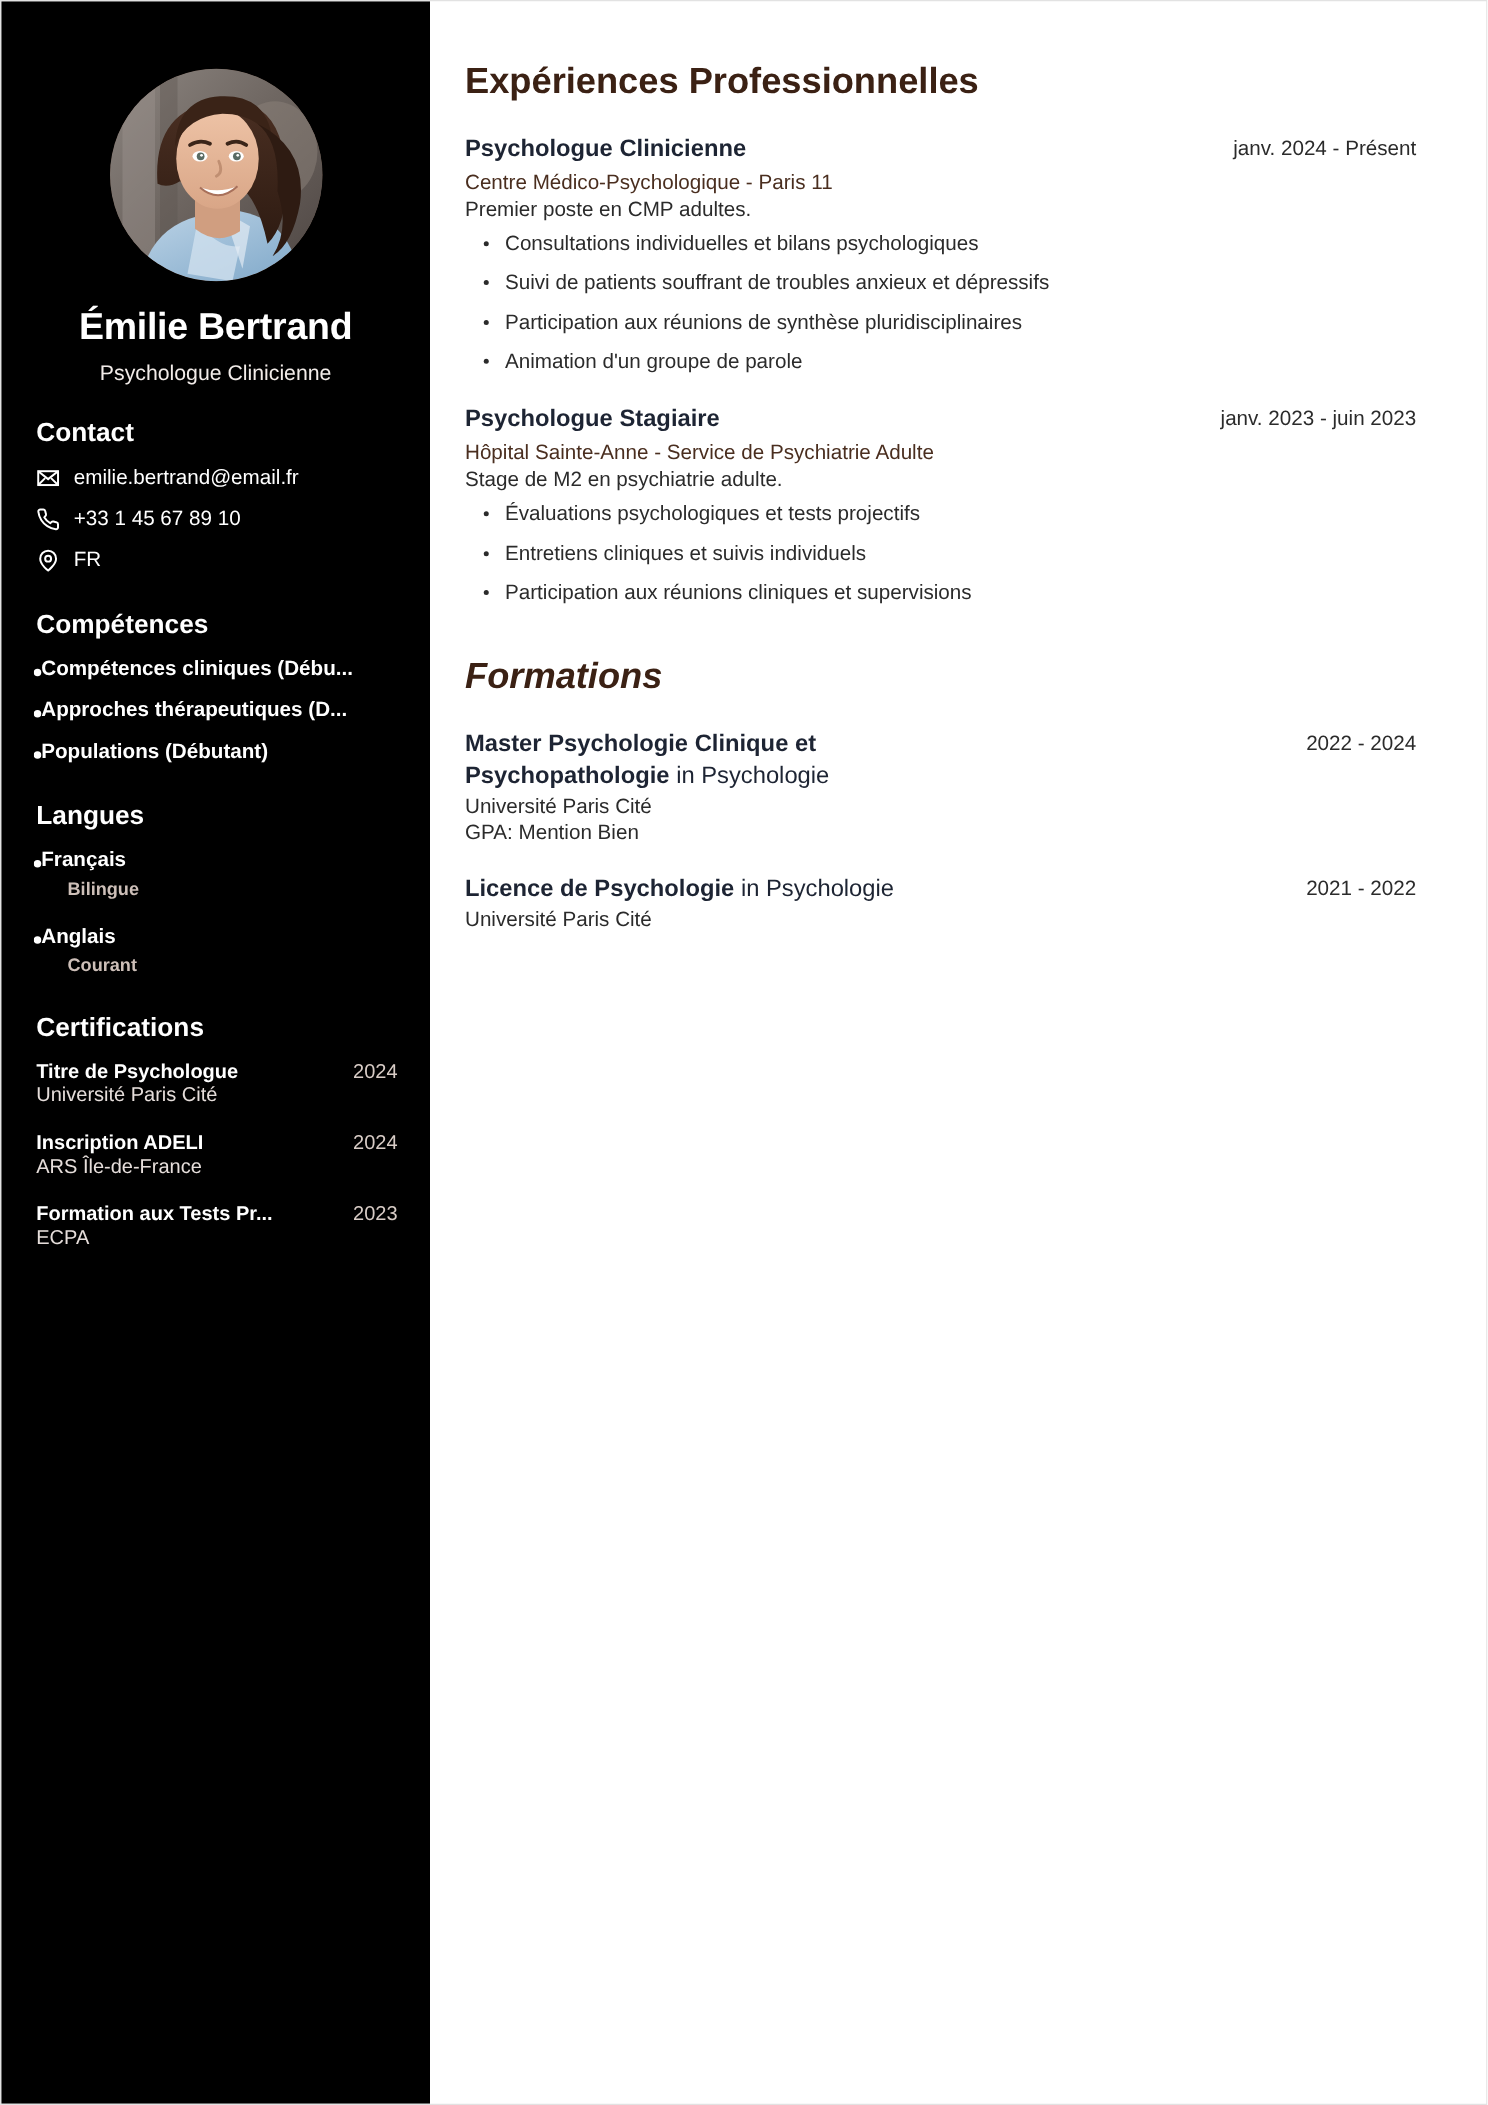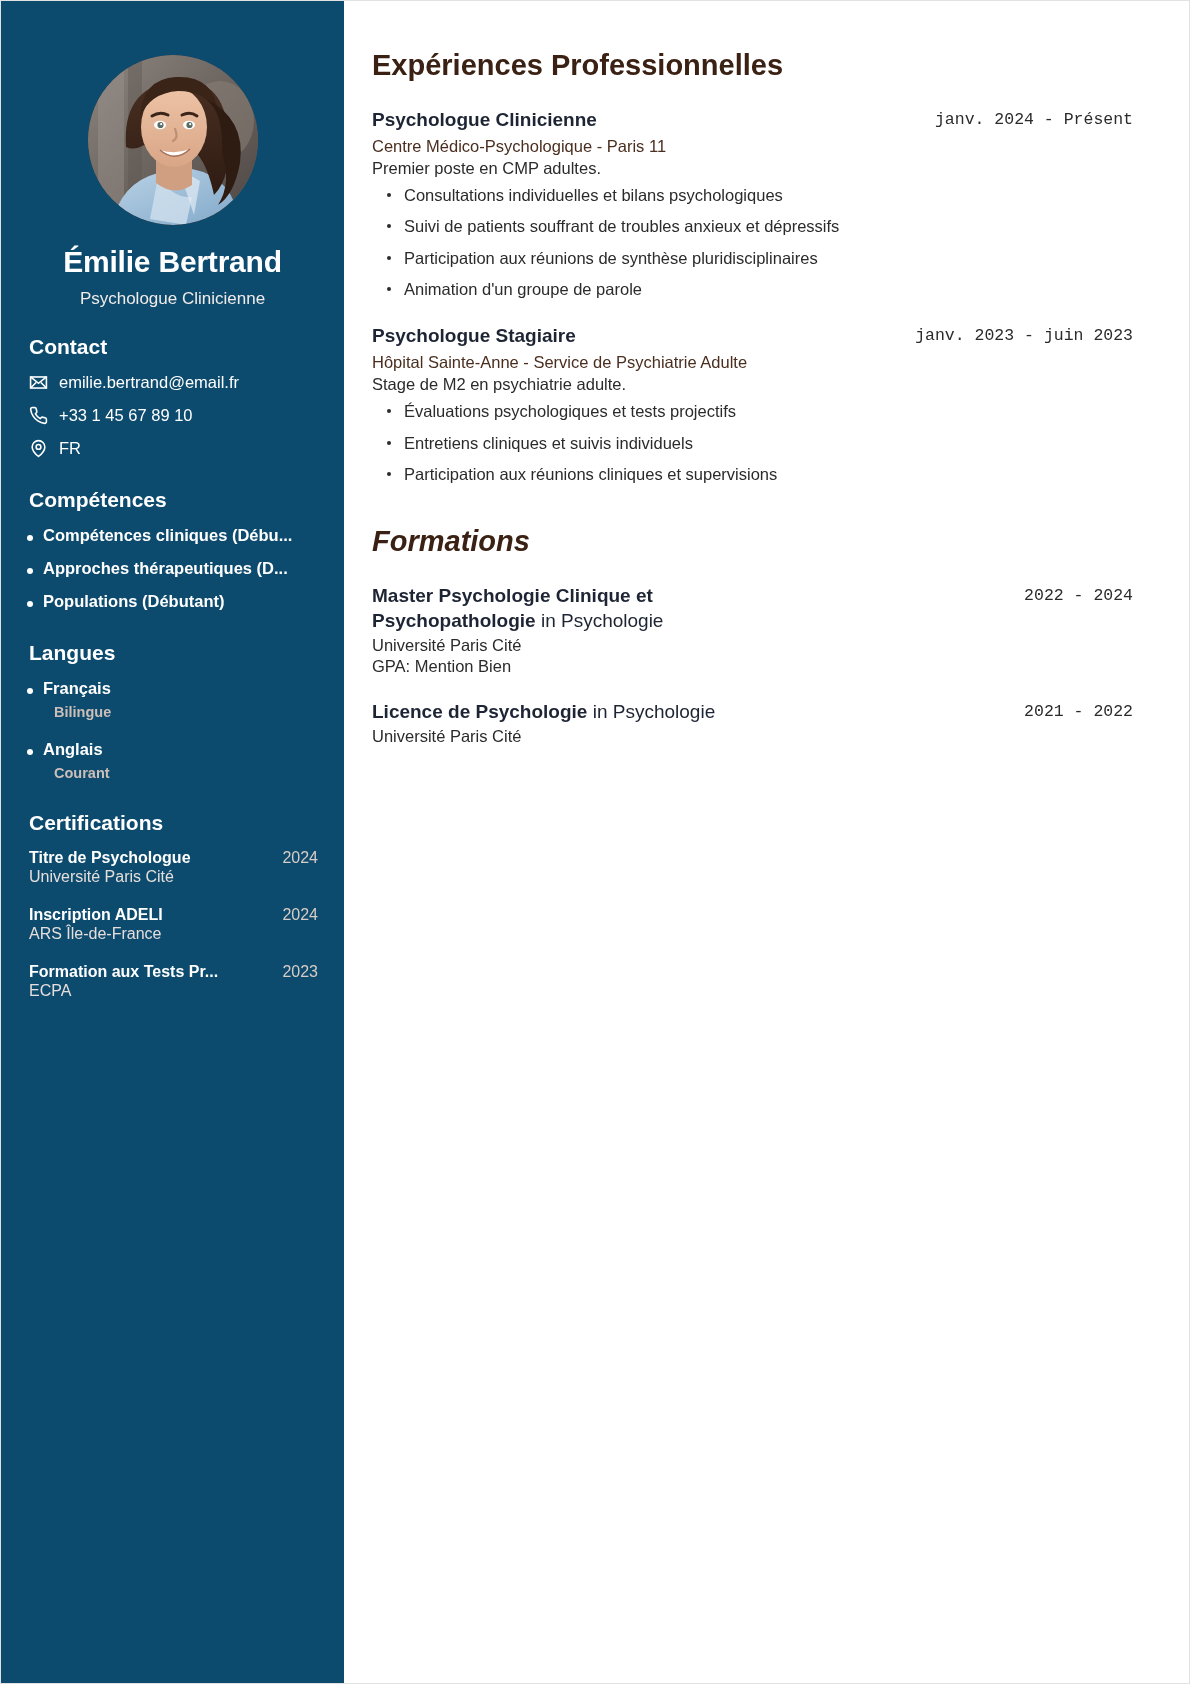--- a/index.html
+++ b/index.html
@@ -16,21 +16,21 @@
     background: #ffffff;
     display: flex;
     border: 1px solid #e2e2e2;
     overflow: hidden;
   }
 
   
   .sidebar {
     width: 343px;
     min-width: 343px;
-    background: #0c4a6e;
+    background: #000000;
     color: #ffffff;
     padding: 0 0 30px 0;
   }
   .avatar-wrap {
     display: flex;
     justify-content: center;
     padding-top: 54px;
   }
   .avatar {
     width: 170px;
@@ -82,21 +82,20 @@
     width: 19px; height: 19px;
     display: inline-flex;
     align-items: center; justify-content: center;
     flex: 0 0 19px;
   }
   .contact-row .ico svg { width: 19px; height: 19px; display:block; }
 
   .skill-row, .lang-row {
     display: flex;
     align-items: flex-start;
-    gap: 10px;
     font-size: 16.5px;
     font-weight: bold;
     color: #ffffff;
     margin-bottom: 14px;
     white-space: nowrap;
     overflow: hidden;
   }
   .dot {
     width: 6px; height: 6px;
     border-radius: 50%;
@@ -166,21 +165,20 @@
     font-weight: bold;
     color: #1d2433;
     line-height: 1.3;
   }
   .entry-title .light { font-weight: normal; }
   .entry-date {
     font-size: 16.5px;
     color: #2b2b2b;
     white-space: nowrap;
     padding-top: 2px;
-    font-family: Liberation Mono, monospace;
   }
   .entry-org {
     font-size: 16.5px;
     color: #4a2e1f;
     margin-top: 4px;
   }
   .entry-desc {
     font-size: 16.5px;
     color: #2b2b2b;
     margin-top: 3px;

